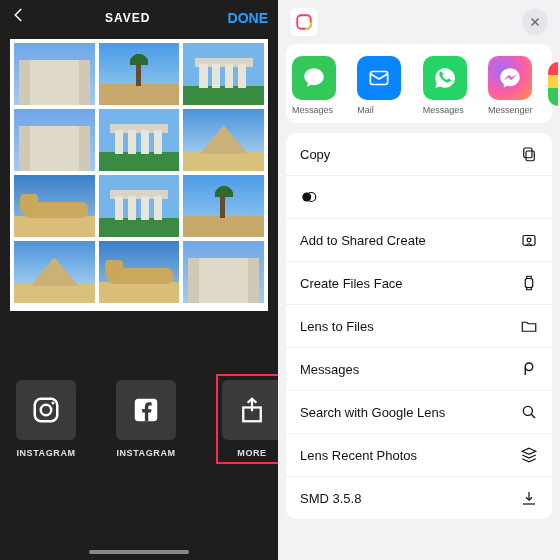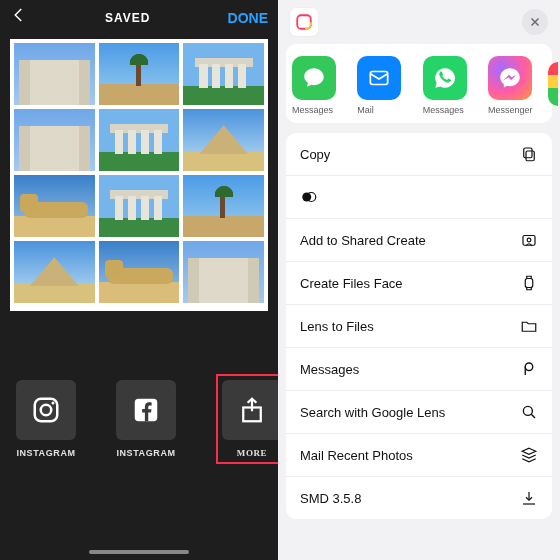--- a/index.html
+++ b/index.html
@@ -71,21 +71,21 @@
     padding: 12px 16px 96px 16px;
     gap: 40px;
   }
   .share-item { display:flex; flex-direction:column; align-items:center; width:33%; }
   .share-tile {
     width:60px; height:60px; border-radius:6px; background:#3a3a3a;
     display:flex; align-items:center; justify-content:center;
     color:#fff;
   }
   .share-label { font-size:9px; letter-spacing:0.6px; margin-top:8px; color:#e2e2e2; font-weight:600; }
-  .highlight { border:2px solid #ff2b4a; padding:4px; border-radius:0; margin-top:-6px;font-family:Liberation Serif, serif; }
+  .highlight { border:2px solid #ff2b4a; padding:4px; border-radius:0; margin-top:-6px; }
   .home-indicator{position:absolute;left:50%;bottom:6px;transform:translateX(-50%);
     width:100px;height:4px;border-radius:2px;background:#888;}
 
   
   .ico{width:30px;height:30px;}
 
   
   .right { flex:1; background:#f2f2f4; color:#111; display:flex; flex-direction:column; }
   .sheet-header{
     display:flex; align-items:center; justify-content:space-between;
@@ -368,21 +368,21 @@
     <div class="action-row">
       <span>Search with Google Lens</span>
       <span class="action-icon">
           <svg width="18" height="18" viewBox="0 0 24 24" fill="none" stroke="#111" stroke-width="1.8">
             <circle cx="10.5" cy="10.5" r="6"></circle>
             <path d="M20 20l-5-5"></path>
           </svg>
         </span>
     </div>
     <div class="action-row">
-      <span>Mail Recent Photos</span>
+      <span>Lens Recent Photos</span>
       <span class="action-icon">
           <svg width="18" height="18" viewBox="0 0 24 24" fill="none" stroke="#111" stroke-width="1.6">
             <path d="M12 3l9 4-9 4-9-4 9-4zM3 12l9 4 9-4M3 17l9 4 9-4"></path>
           </svg>
         </span>
     </div>
     <div class="action-row">
       <span>SMD 3.5.8</span>
       <span class="action-icon">
           <svg width="18" height="18" viewBox="0 0 24 24" fill="none" stroke="#111" stroke-width="1.6">

